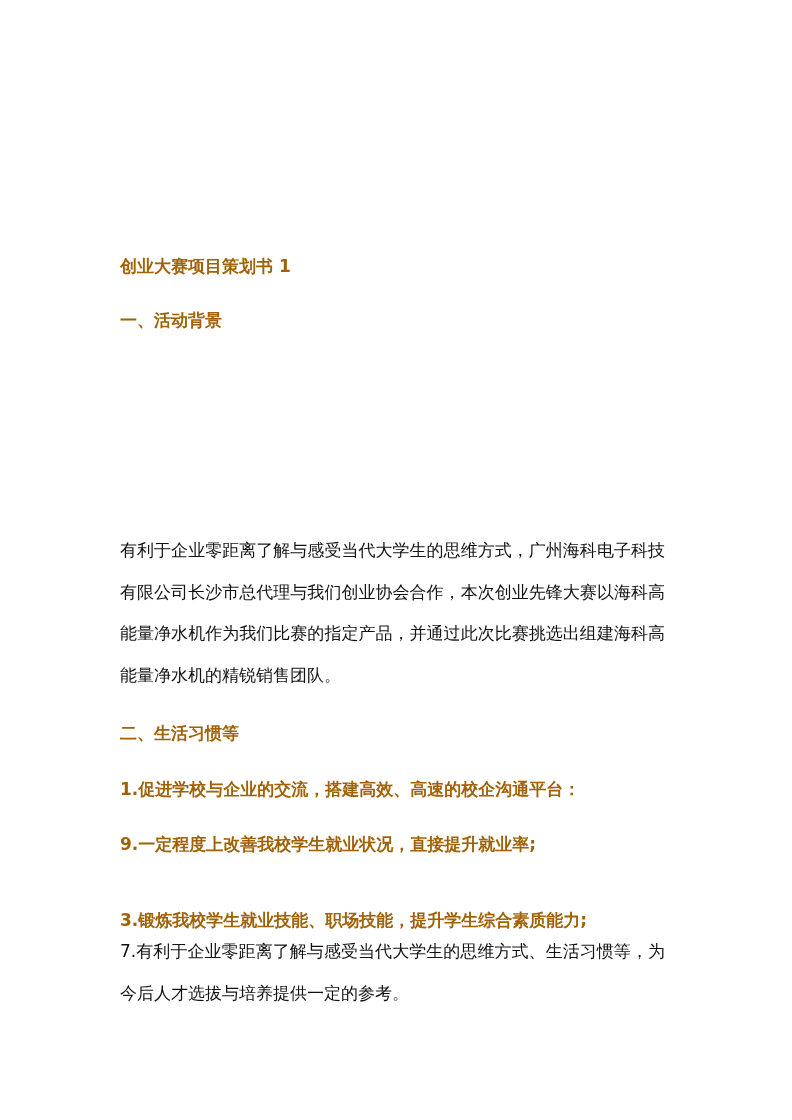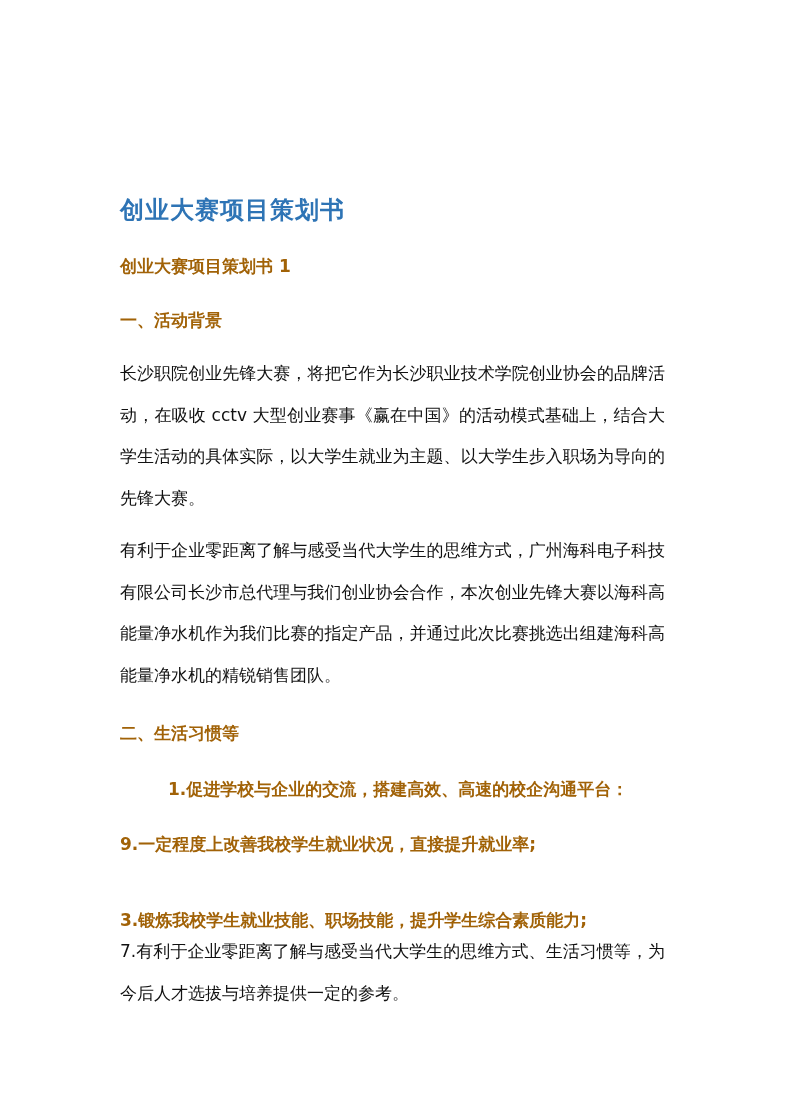--- a/index.html
+++ b/index.html
@@ -9,23 +9,21 @@
     .title { position: absolute; left: 120px; top: 192px; font-size: 24px; font-weight: bold;
              color: #2e74b5; letter-spacing: 1px; line-height: 36px; margin: 0; }
     .line { position: absolute; left: 120px; font-size: 17px; line-height: 24px; white-space: nowrap; margin: 0; color: #a16207; font-weight: bold; }
     .para { position: absolute; left: 120px; width: 545px; font-size: 17px; line-height: 41.5px;
             margin: 0; color: #111; text-align: justify; }
   </style>
 </head>
 <body>
 
 <div class="page">
-  <h1 class="title">创业大赛项目策划书</h1>
   <p class="line" style="top:254px;">创业大赛项目策划书 1</p>
   <p class="line" style="top:308px;">一、活动背景</p>
-  <p class="para" style="top:353px;">长沙职院创业先锋大赛，将把它作为长沙职业技术学院创业协会的品牌活动，在吸收 cctv 大型创业赛事《赢在中国》的活动模式基础上，结合大学生活动的具体实际，以大学生就业为主题、以大学生步入职场为导向的先锋大赛。</p>
   <p class="para" style="top:530px;">有利于企业零距离了解与感受当代大学生的思维方式，广州海科电子科技有限公司长沙市总代理与我们创业协会合作，本次创业先锋大赛以海科高能量净水机作为我们比赛的指定产品，并通过此次比赛挑选出组建海科高能量净水机的精锐销售团队。</p>
   <p class="line" style="top:721px;">二、生活习惯等</p>
-  <p class="line" style="top:777px;margin-left:48px;">1.促进学校与企业的交流，搭建高效、高速的校企沟通平台：</p>
+  <p class="line" style="top:777px;">1.促进学校与企业的交流，搭建高效、高速的校企沟通平台：</p>
   <p class="line" style="top:832px;">9.一定程度上改善我校学生就业状况，直接提升就业率;</p>
   <p class="line" style="top:887px;margin-top:21px;">3.锻炼我校学生就业技能、职场技能，提升学生综合素质能力;</p>
   <p class="para" style="top:931px;">7.有利于企业零距离了解与感受当代大学生的思维方式、生活习惯等，为今后人才选拔与培养提供一定的参考。</p>
 </div>
 
 </body></html>

